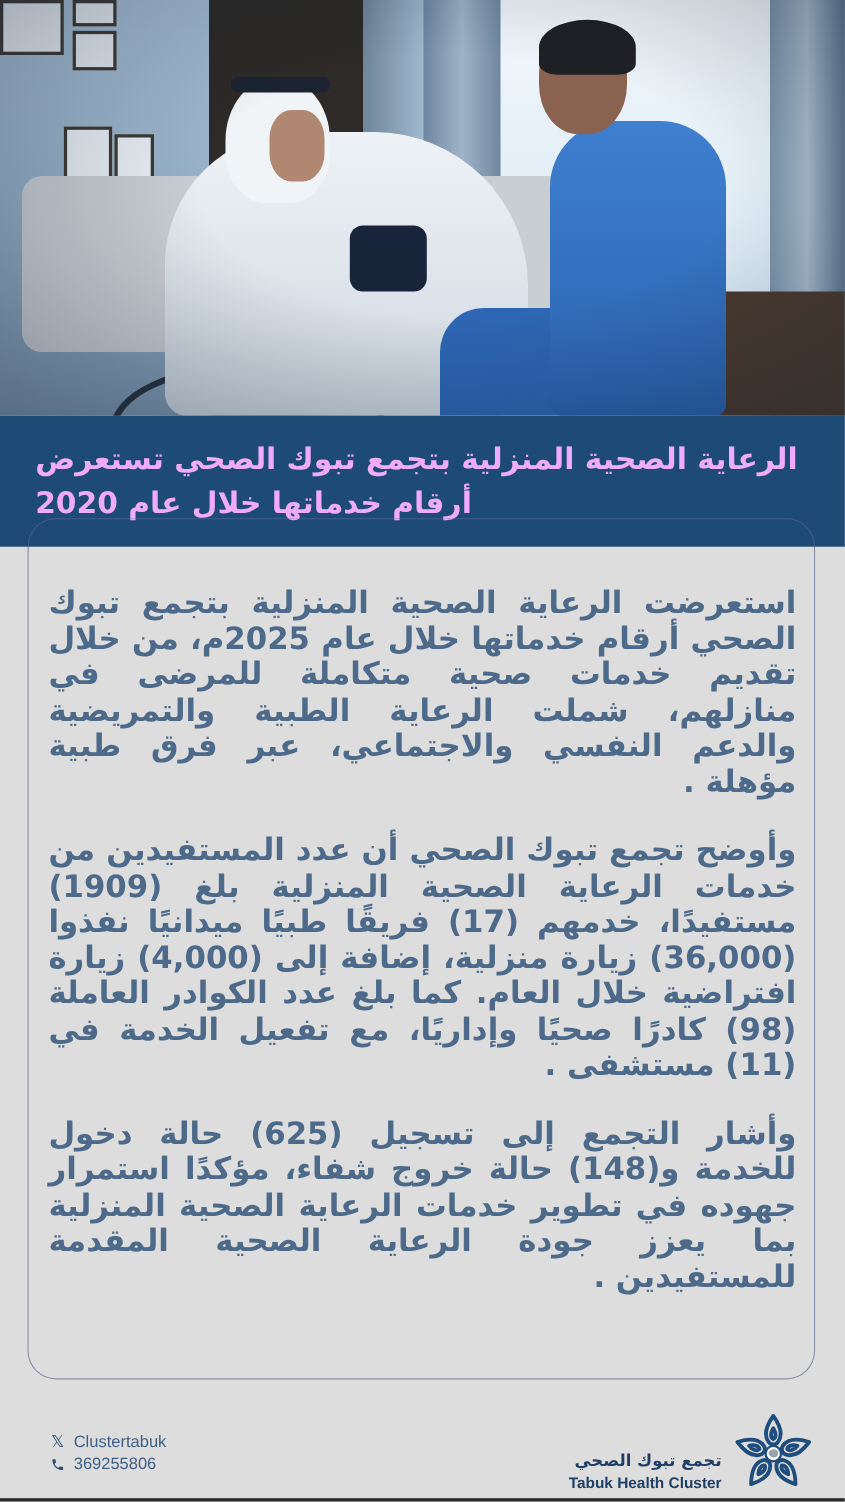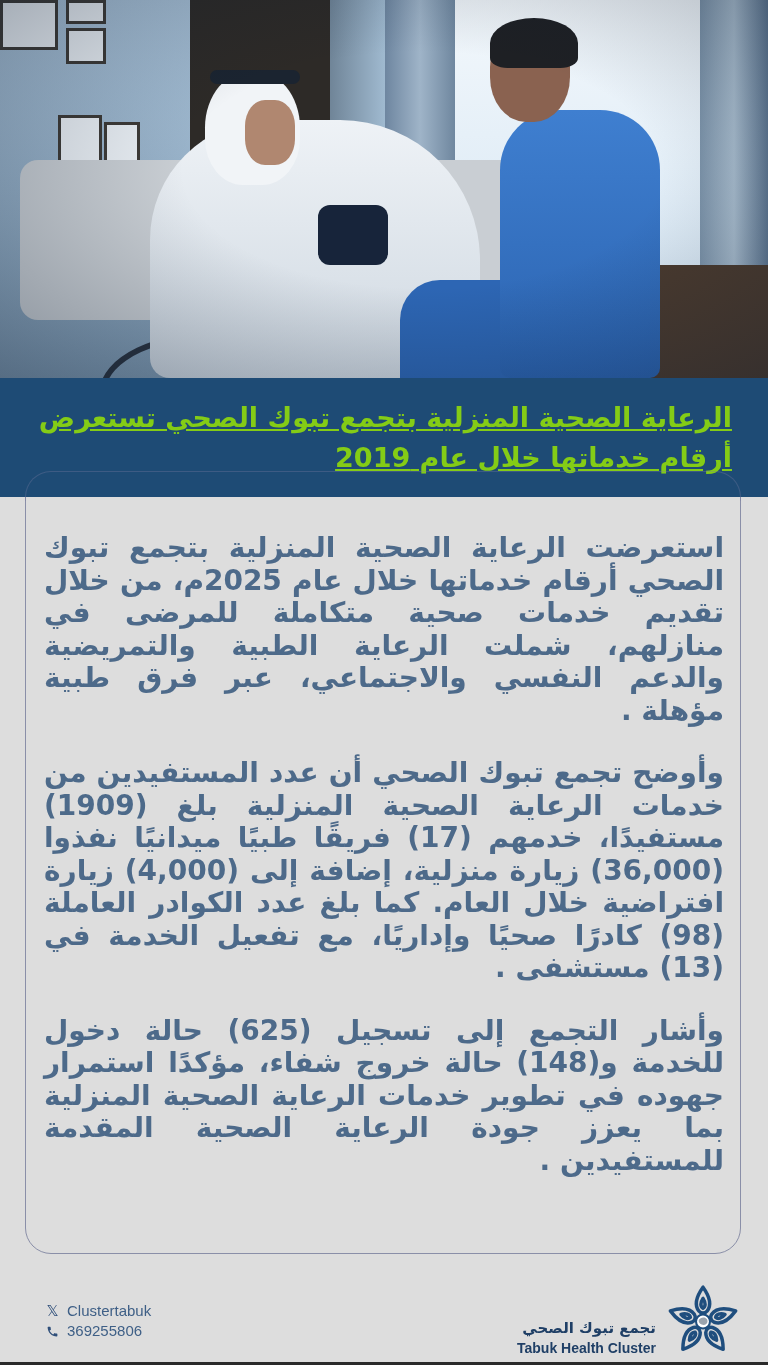--- a/index.html
+++ b/index.html
@@ -36,25 +36,24 @@
     .hero .vignette { position:absolute; inset:0; background: radial-gradient(ellipse at 55% 45%, rgba(0,0,0,0) 40%, rgba(10,25,45,0.35) 100%); }
 
     
     .title-band {
       position: absolute; left: 0; top: 378px; width: 768px; height: 119px;
       background: #1e4b75;
       z-index: 2;
     }
     .title-text {
       position: absolute; right: 36px; top: 20px; width: 700px;
-      direction: rtl; text-align: right;
-      color: #84cc16; font-weight: bold;
+      direction: rtl; text-align: left;
+      color: #f0abfc; font-weight: bold;
       font-size: 27px; line-height: 40px;
       margin: 0;
-      text-decoration: underline;
     }
     
     .card {
       position: absolute; left: 25px; top: 471px; width: 716px; height: 783px;
       border: 1.5px solid #8a8fa8; border-radius: 26px;
       box-sizing: border-box;
       z-index: 1;
     }
     .card-border-over {
       position: absolute; left: 25px; top: 471px; width: 716px; height: 30px;
@@ -116,28 +115,28 @@
   <div class="nurse-head"></div>
   <div class="nurse-hair"></div>
   <div class="vignette"></div>
 </div>
 
 <div class="card"></div>
 
 <div class="title-band">
   <h1 class="title-text">
     <span>الرعاية الصحية المنزلية بتجمع تبوك الصحي تستعرض</span><br>
-    <span>أرقام خدماتها خلال عام 2019</span>
+    <span>أرقام خدماتها خلال عام 2020</span>
   </h1>
 </div>
 <div class="card-border-over"></div>
 
 <div class="article">
   <p>استعرضت الرعاية الصحية المنزلية بتجمع تبوك الصحي أرقام خدماتها خلال عام 2025م، من خلال تقديم خدمات صحية متكاملة للمرضى في منازلهم، شملت الرعاية الطبية والتمريضية والدعم النفسي والاجتماعي، عبر فرق طبية مؤهلة .</p>
-  <p>وأوضح تجمع تبوك الصحي أن عدد المستفيدين من خدمات الرعاية الصحية المنزلية بلغ (1909) مستفيدًا، خدمهم (17) فريقًا طبيًا ميدانيًا نفذوا (36,000) زيارة منزلية، إضافة إلى (4,000) زيارة افتراضية خلال العام. كما بلغ عدد الكوادر العاملة (98) كادرًا صحيًا وإداريًا، مع تفعيل الخدمة في (13) مستشفى .</p>
+  <p>وأوضح تجمع تبوك الصحي أن عدد المستفيدين من خدمات الرعاية الصحية المنزلية بلغ (1909) مستفيدًا، خدمهم (17) فريقًا طبيًا ميدانيًا نفذوا (36,000) زيارة منزلية، إضافة إلى (4,000) زيارة افتراضية خلال العام. كما بلغ عدد الكوادر العاملة (98) كادرًا صحيًا وإداريًا، مع تفعيل الخدمة في (11) مستشفى .</p>
   <p>وأشار التجمع إلى تسجيل (625) حالة دخول للخدمة و(148) حالة خروج شفاء، مؤكدًا استمرار جهوده في تطوير خدمات الرعاية الصحية المنزلية بما يعزز جودة الرعاية الصحية المقدمة للمستفيدين .</p>
 </div>
 
 <div class="footer-contact">
   <div class="contact-row">
     <span class="icon">𝕏</span>
     <span>Clustertabuk</span>
   </div>
   <div class="contact-row">
     <span class="icon">

